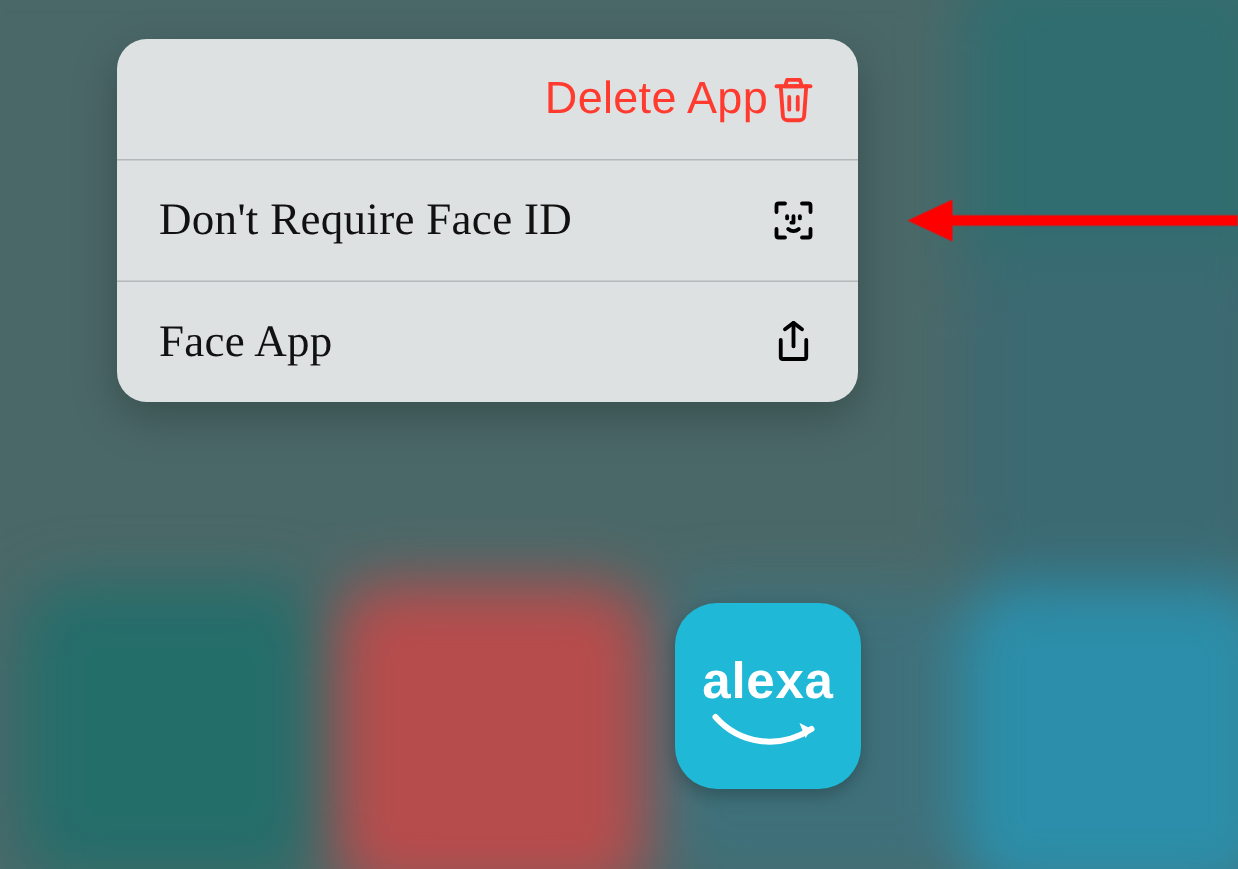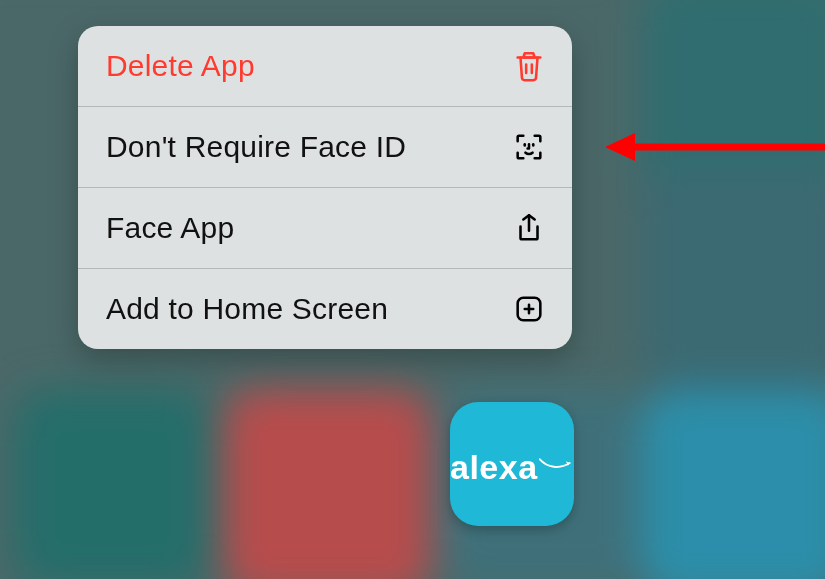--- a/index.html
+++ b/index.html
@@ -47,36 +47,37 @@
     align-items: center;
     justify-content: space-between;
     height: 80px;
     padding: 0 26px 0 28px;
     font-size: 30px;
     color: #111;
     letter-spacing: 0.2px;
   }
   .menu-item + .menu-item {
     border-top: 1px solid rgba(60,60,67,0.25);
+    font-family: Liberation Serif, serif;
   }
-  .menu-item.danger { color: #ff3b30; }
+  .menu-item.danger { color: #ff3b30; justify-content: flex-end; }
   .menu-item .icon { width: 34px; height: 34px; display:flex; align-items:center; justify-content:center; }
   .menu-item .icon svg { width: 100%; height: 100%; }
 
   
   .app-icon {
     position: absolute;
     left: 450px;
     top: 402px;
     width: 124px;
     height: 124px;
     border-radius: 28px;
     background: #1fb8d6;
     display: flex;
-    flex-direction: row;
+    flex-direction: column;
     align-items: center;
     justify-content: center;
     box-shadow: 0 4px 12px rgba(0,0,0,0.25);
   }
   .app-icon .word {
     color: #fff;
     font-weight: 700;
     font-size: 34px;
     letter-spacing: 0.5px;
     margin-top: 6px;
@@ -146,29 +147,20 @@
       <span>Face App</span>
       <span class="icon">
         <svg viewBox="0 0 24 24" fill="none" stroke="#000" stroke-width="1.8" stroke-linecap="round" stroke-linejoin="round">
           <path d="M12 3v11"></path>
           <path d="M8 6l4-3 4 3"></path>
           <path d="M6 11v8a1 1 0 0 0 1 1h10a1 1 0 0 0 1-1v-8"></path>
         </svg>
       </span>
     </div>
 
-    <div class="menu-item">
-      <span>Add to Home Screen</span>
-      <span class="icon">
-        <svg viewBox="0 0 24 24" fill="none" stroke="#000" stroke-width="1.8" stroke-linecap="round" stroke-linejoin="round">
-          <rect x="4" y="4" width="16" height="16" rx="4"></rect>
-          <path d="M12 9v6M9 12h6"></path>
-        </svg>
-      </span>
-    </div>
 
   </div>
 
   <div class="app-icon">
     <span class="word">alexa</span>
     <svg class="smile" viewBox="0 0 78 28">
       <path d="M4 6 C 20 24, 46 28, 68 14" fill="none" stroke="#fff" stroke-width="4" stroke-linecap="round"></path>
       <path d="M68 14 L60 10 L64 20 Z" fill="#fff"></path>
     </svg>
   </div>

